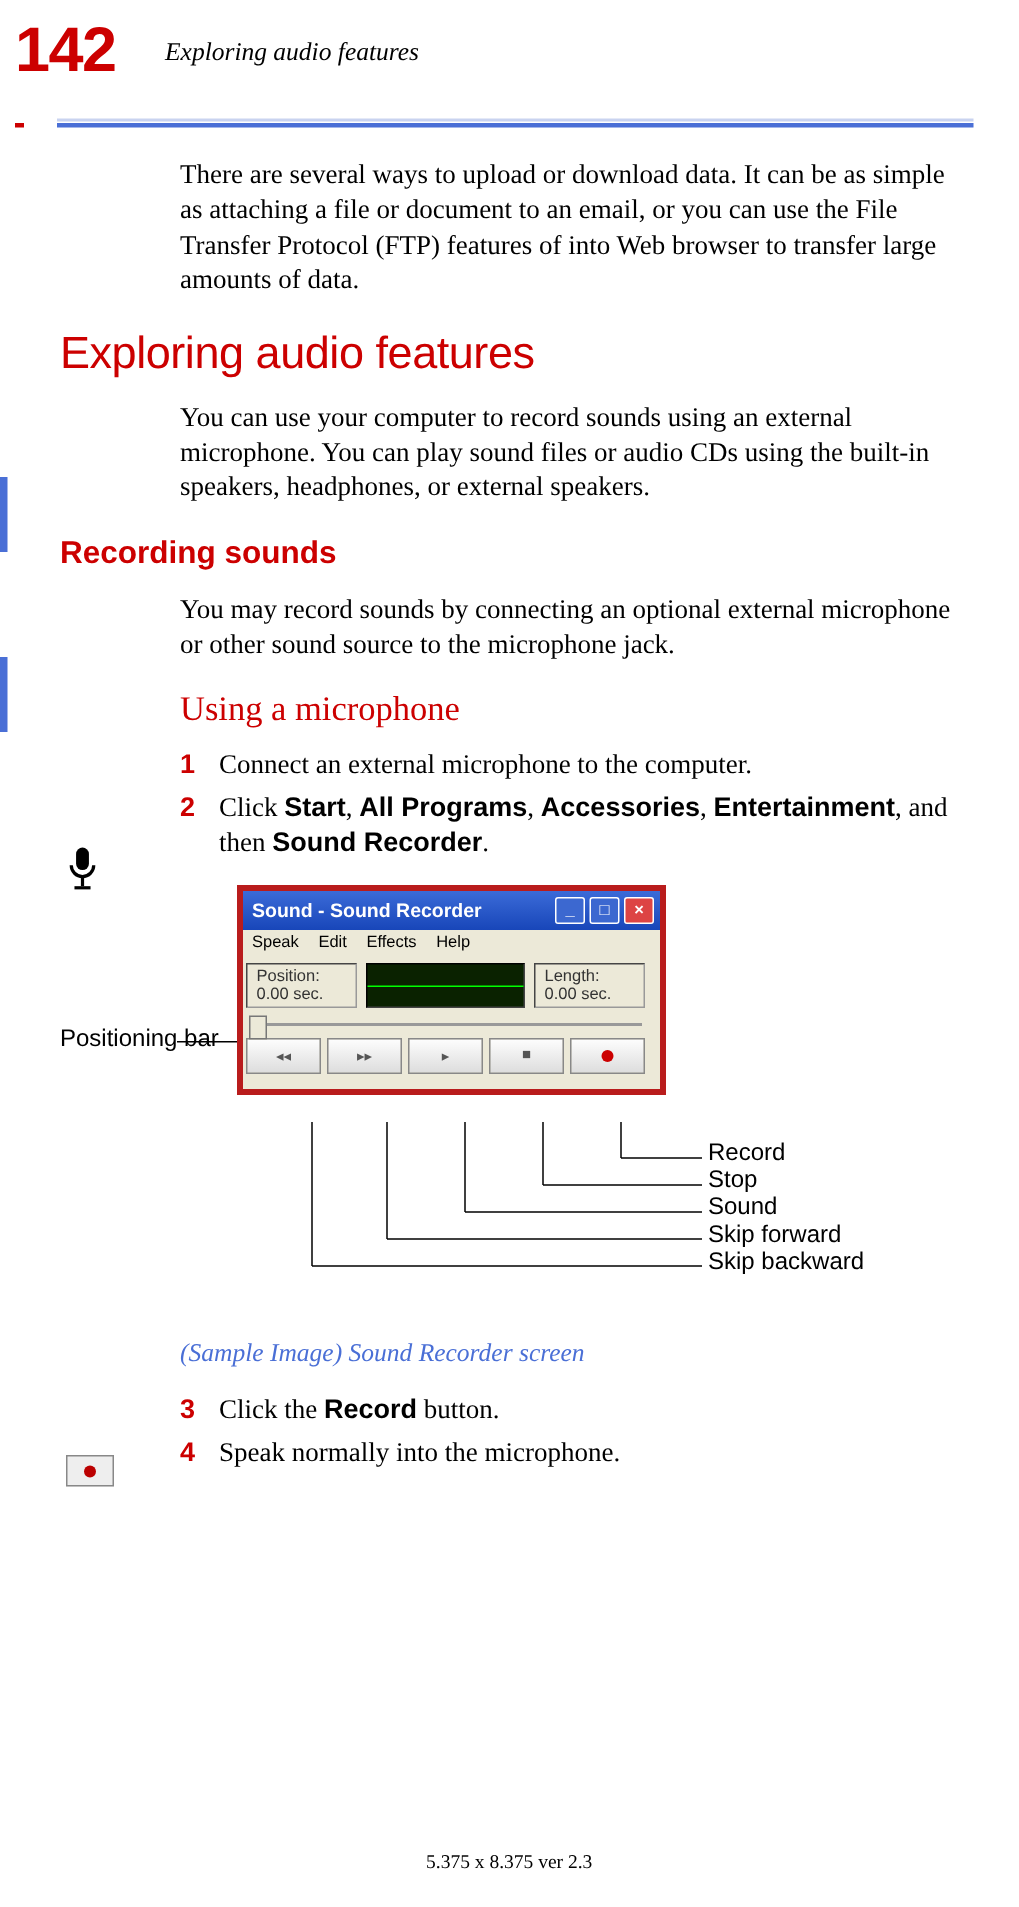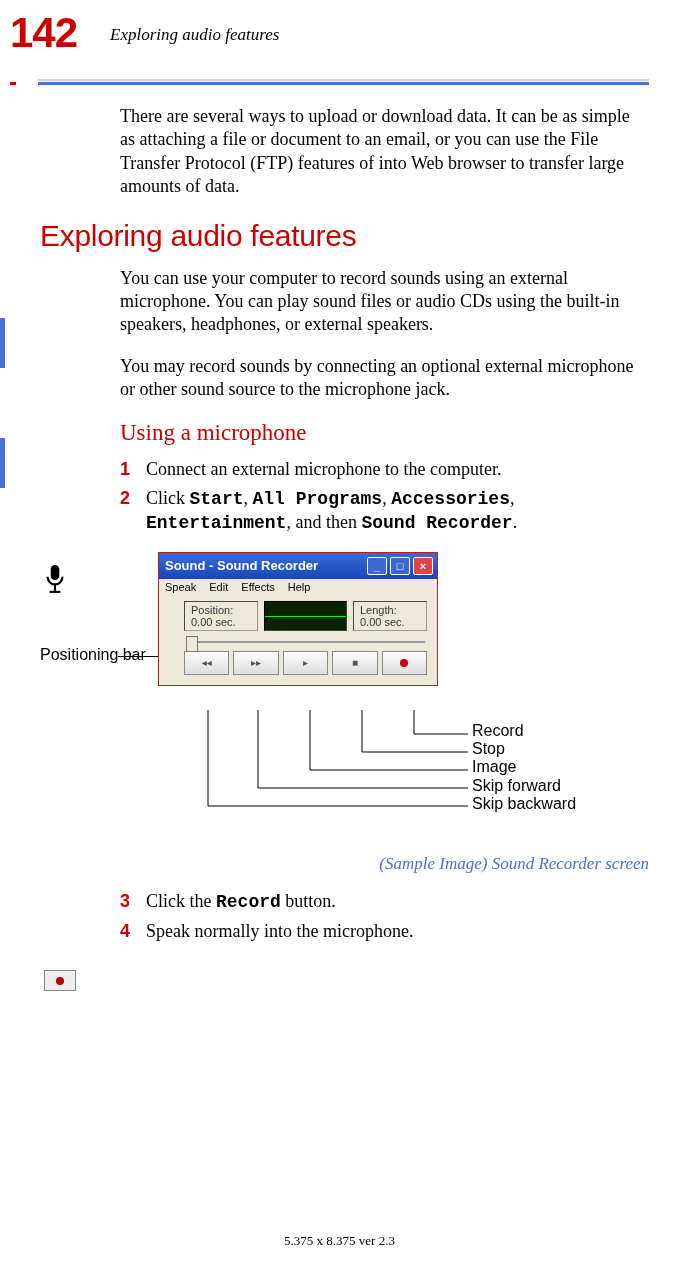--- a/index.html
+++ b/index.html
@@ -97,21 +97,21 @@
     line-height: 1.3;
   }
   .step-num {
     color: #c00;
     font-family: Arial, sans-serif;
     font-weight: bold;
     width: 26px;
     flex-shrink: 0;
   }
   .step-text { flex: 1; }
-  .step-text b { font-family: Liberation Mono, monospace; font-weight: bold; }
+  .step-text b { font-family: Liberation Sans, sans-serif; font-weight: bold; }
   .margin-icon {
     position: absolute;
     left: 44px;
   }
   .mic-icon svg { width: 22px; height: 30px; }
   .rec-icon {
     width: 30px; height: 19px; border:1px solid #888; background:#eee;
     display:flex; align-items:center; justify-content:center;
   }
   .rec-icon .dot { width:8px; height:8px; border-radius:50%; background:#b00; }
@@ -128,63 +128,62 @@
     line-height: 1.1;
   }
   .pos-line {
     position: absolute;
     left: 78px; top: 104px; width: 60px; height: 1px; background:#000;
   }
   .sr-window {
     position: absolute;
     left: 118px; top: 0;
     width: 278px;
-    border: 1px solid #b91c1c;
+    border: 4px solid #b91c1c;
     font-family: Tahoma, Arial, sans-serif;
     font-size: 11px;
     background: #ece9d8;
   }
   .sr-titlebar {
     background: linear-gradient(to bottom, #3b6bd8, #1846b9);
     color: #fff;
     font-weight: bold;
     font-size: 13px;
     padding: 4px 4px 4px 6px;
     display:flex; align-items:center; justify-content:space-between;
   }
   .sr-titlebar .wbtns { display:flex; gap:3px; }
   .wbtn { width:18px; height:16px; border:1px solid #fff; border-radius:2px; display:flex;align-items:center;justify-content:center; font-size:11px; font-weight:bold;}
   .wbtn.min { background:#3c68d0; color:#fff;}
   .wbtn.max { background:#3c68d0; color:#fff;}
   .wbtn.close{ background:#d44; color:#fff;}
   .sr-menu { background:#ece9d8; padding:2px 6px; font-size:11px; color:#000;}
   .sr-menu span { margin-right:10px; text-decoration: underline; text-decoration-color: transparent;}
   .sr-menu span::first-letter { text-decoration: underline; }
-  .sr-body { padding:6px 10px 10px 25px; }
+  .sr-body { padding:6px 10px 10px 2px; }
   .sr-row1 { display:flex; gap:6px; align-items:stretch; }
   .sr-field { border:1px inset #999; background:#ece9d8; padding:2px 6px; font-size:11px; width:60px; color: #333;}
   .sr-wave { flex:1; background:#0a2200; border:1px inset #444; position:relative; }
   .sr-wave::after{content:"";position:absolute;left:0;right:0;top:50%;height:1px;background:#0f0;}
   .sr-slider-track { margin:10px 2px 6px 2px; height:2px; background:#999; position:relative;}
   .sr-slider-thumb { position:absolute; left:0; top:-5px; width:10px; height:14px; background:#ece9d8; border:1px solid #777;}
   .sr-buttons { display:flex; gap:4px; margin-top:8px;}
   .sr-btn { flex:1; height:22px; border:1px solid #888; background:linear-gradient(#fdfdfd,#ddd); display:flex;align-items:center;justify-content:center; font-size:10px; color:#555;}
   .sr-btn .rec-dot{width:8px;height:8px;border-radius:50%;background:#c00;}
   .callout-lines { position:absolute; left:160px; top:158px; width:340px; height:130px; pointer-events:none;}
   .callout-lines line { stroke:#000; stroke-width:1; }
   .callout-labels {
     position:absolute; left:432px; top:170px;
     font-family: Arial, sans-serif; font-size:16px; line-height:1.15;
   }
   .caption {
     color:#4a6fd6;
     font-style: italic;
     font-size: 17px;
     margin: 4px 0 16px 0;
-    text-align: right;
   }
   .footer {
     position:absolute;
     bottom: 22px;
     left: 0; right: 0;
     text-align:center;
     font-size: 13px;
     font-family: Georgia, serif;
   }
 </style>
@@ -205,20 +204,21 @@
     <div class="hr-accent"></div>
   </div>
 
   <div class="content">
     <p class="body-text">There are several ways to upload or download data. It can be as simple as attaching a file or document to an email, or you can use the File Transfer Protocol (FTP) features of into Web browser to transfer large amounts of data.</p>
 
     <h1 class="h1">Exploring audio features</h1>
     <div class="side-marker-blue" style="top:318px;"></div>
     <p class="body-text">You can use your computer to record sounds using an external microphone. You can play sound files or audio CDs using the built-in speakers, headphones, or external speakers.</p>
 
+    <h2 class="h2">Recording sounds</h2>
     <div class="side-marker-blue" style="top:438px;"></div>
     <p class="body-text">You may record sounds by connecting an optional external microphone or other sound source to the microphone jack.</p>
 
     <h3 class="h3">Using a microphone</h3>
 
     <div class="margin-icon mic-icon" style="top:564px;">
       <svg viewBox="0 0 20 28">
           <rect x="6" y="1" width="8" height="14" rx="4" fill="#000"></rect>
           <path d="M3 12 a7 7 0 0 0 14 0" stroke="#000" stroke-width="2" fill="none"></path>
           <line x1="10" y1="19" x2="10" y2="25" stroke="#000" stroke-width="2"></line>
@@ -298,21 +298,21 @@
         <line x1="162" y1="0" x2="162" y2="42"></line>
           <line x1="162" y1="42" x2="268" y2="42"></line>
 
         <line x1="214" y1="0" x2="214" y2="24"></line>
           <line x1="214" y1="24" x2="268" y2="24"></line>
       </svg>
 
       <div class="callout-labels">
         <div>Record</div>
         <div>Stop</div>
-        <div>Image</div>
+        <div>Sound</div>
         <div>Skip forward</div>
         <div>Skip backward</div>
       </div>
     </div>
 
     <div class="caption">(Sample Image) Sound Recorder screen</div>
 
     <div class="margin-icon" style="top:970px;">
       <div class="rec-icon">
           <div class="dot"></div>

